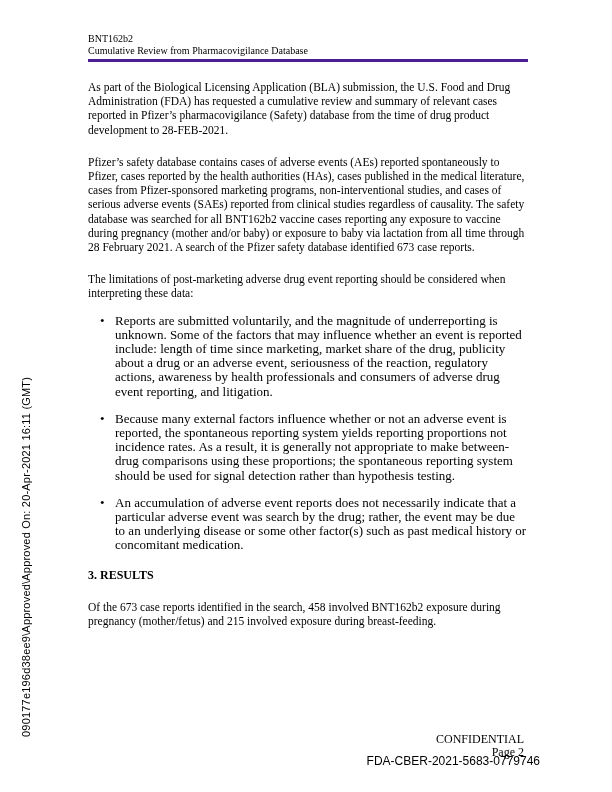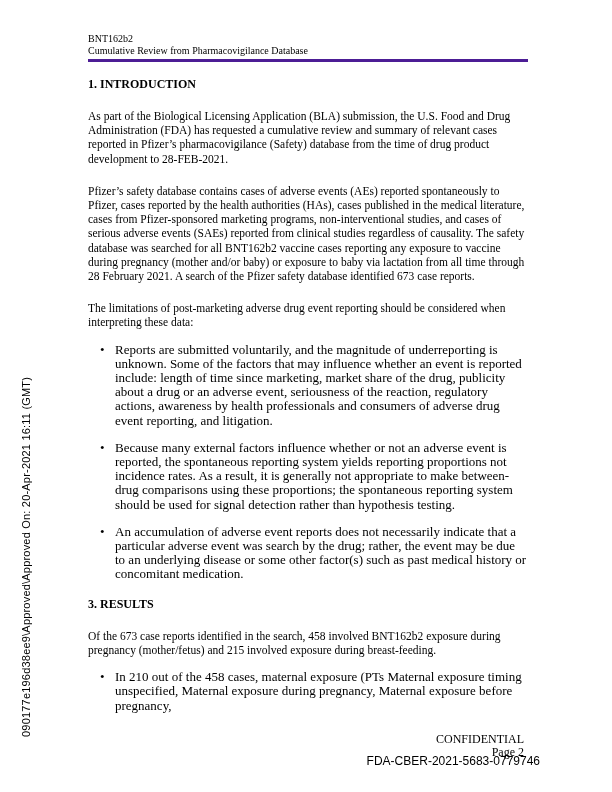--- a/index.html
+++ b/index.html
@@ -90,34 +90,32 @@
 
   <div class="watermark">090177e196d38ee9\Approved\Approved On: 20-Apr-2021 16:11 (GMT)</div>
 
   <div class="content">
 
     <div class="doc-header">
       <div>BNT162b2</div>
       <div>Cumulative Review from Pharmacovigilance Database</div>
     </div>
 
-    <h2>1. INTRODUCTION</h2>
     <p>As part of the Biological Licensing Application (BLA) submission, the U.S. Food and Drug Administration (FDA) has requested a cumulative review and summary of relevant cases reported in Pfizer’s pharmacovigilance (Safety) database from the time of drug product development to 28-FEB-2021.</p>
 
     <p>Pfizer’s safety database contains cases of adverse events (AEs) reported spontaneously to Pfizer, cases reported by the health authorities (HAs), cases published in the medical literature, cases from Pfizer-sponsored marketing programs, non-interventional studies, and cases of serious adverse events (SAEs) reported from clinical studies regardless of causality. The safety database was searched for all BNT162b2 vaccine cases reporting any exposure to vaccine during pregnancy (mother and/or baby) or exposure to baby via lactation from all time through 28 February 2021. A search of the Pfizer safety database identified 673 case reports.</p>
     <p>The limitations of post-marketing adverse drug event reporting should be considered when interpreting these data:</p>
 
     <div class="bullet">Reports are submitted voluntarily, and the magnitude of underreporting is unknown. Some of the factors that may influence whether an event is reported include: length of time since marketing, market share of the drug, publicity about a drug or an adverse event, seriousness of the reaction, regulatory actions, awareness by health professionals and consumers of adverse drug event reporting, and litigation.</div>
     <div class="bullet">Because many external factors influence whether or not an adverse event is reported, the spontaneous reporting system yields reporting proportions not incidence rates. As a result, it is generally not appropriate to make between-drug comparisons using these proportions; the spontaneous reporting system should be used for signal detection rather than hypothesis testing.</div>
     <div class="bullet">An accumulation of adverse event reports does not necessarily indicate that a particular adverse event was search by the drug; rather, the event may be due to an underlying disease or some other factor(s) such as past medical history or concomitant medication.</div>
 
     <h2>3. RESULTS</h2>
     <p>Of the 673 case reports identified in the search, 458 involved BNT162b2 exposure during pregnancy (mother/fetus) and 215 involved exposure during breast-feeding.</p>
 
-    <div class="bullet">In 210 out of the 458 cases, maternal exposure (PTs Maternal exposure timing unspecified, Maternal exposure during pregnancy, Maternal exposure before pregnancy,</div>
 
   </div>
 
   <div class="page-footer">
     <div>CONFIDENTIAL</div>
     <div>Page 2</div>
   </div>
 
   <div class="doc-id">FDA-CBER-2021-5683-0779746</div>
 

